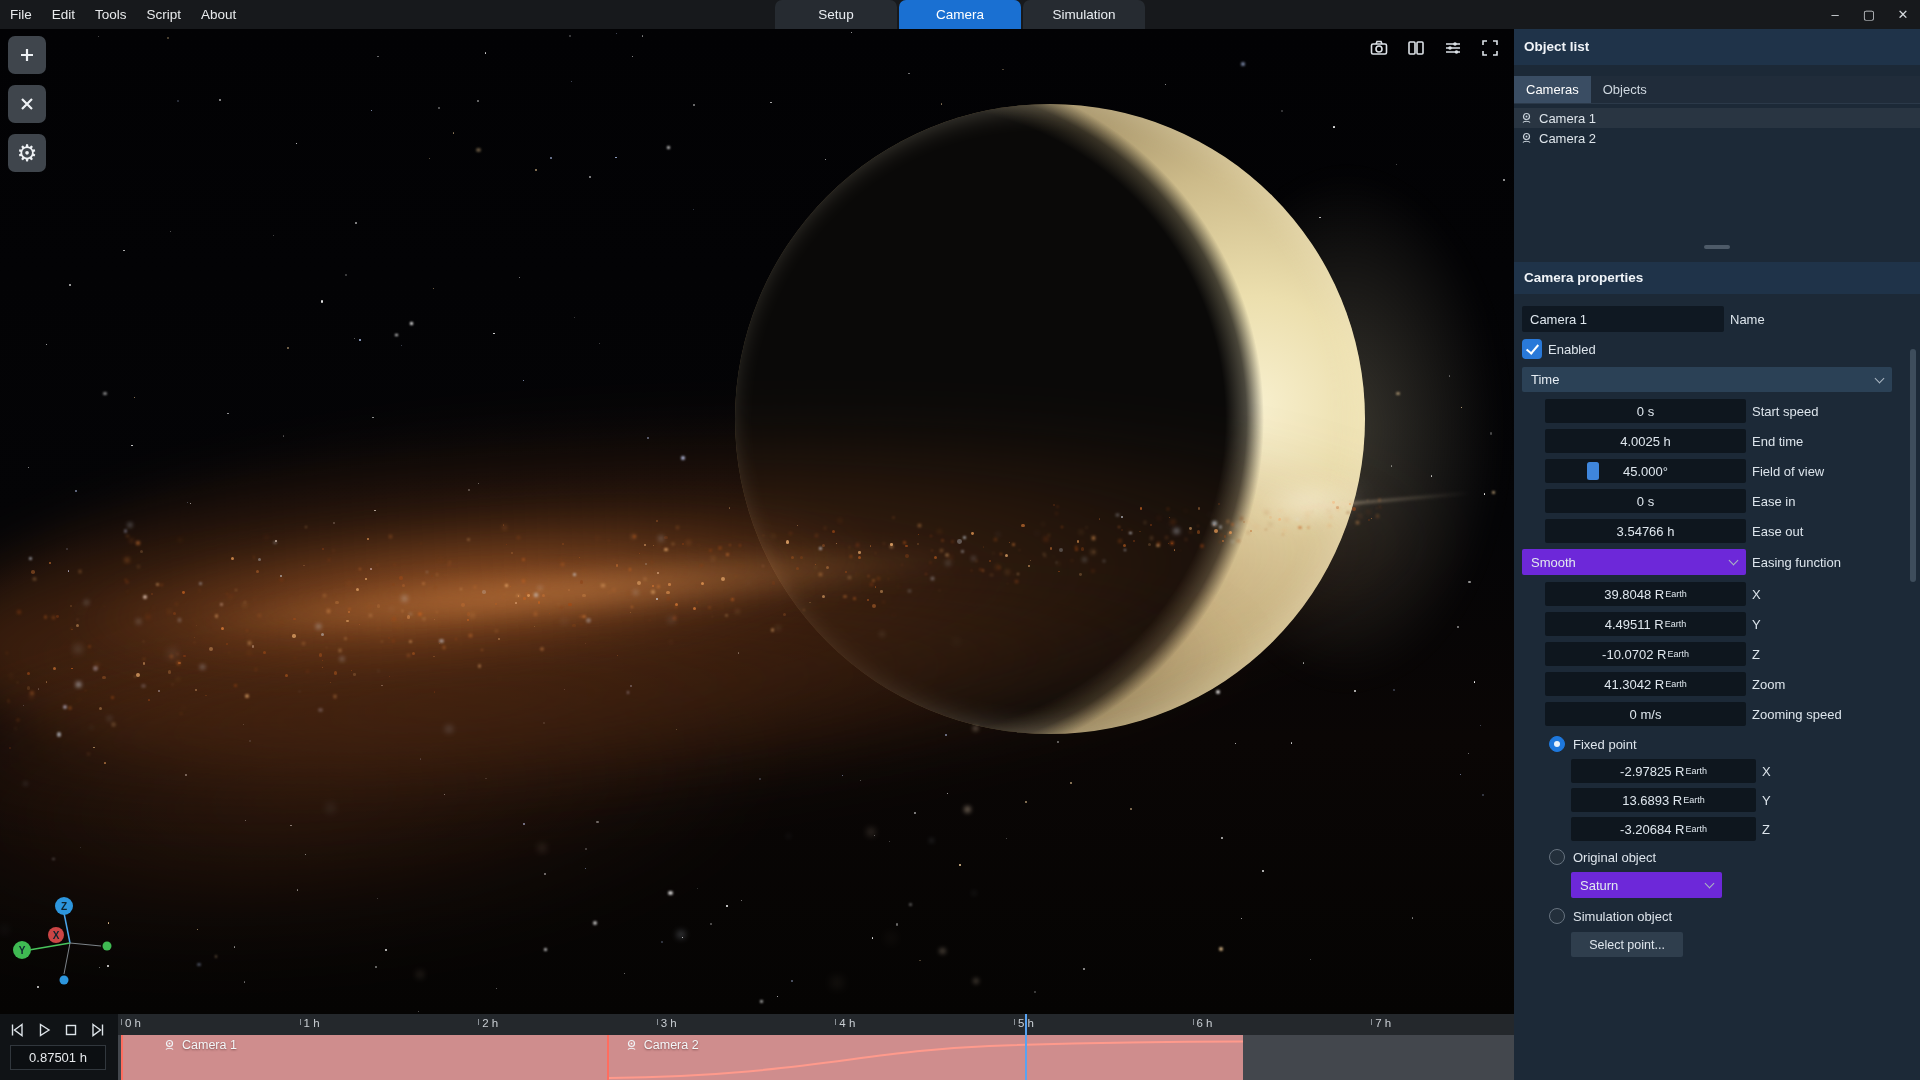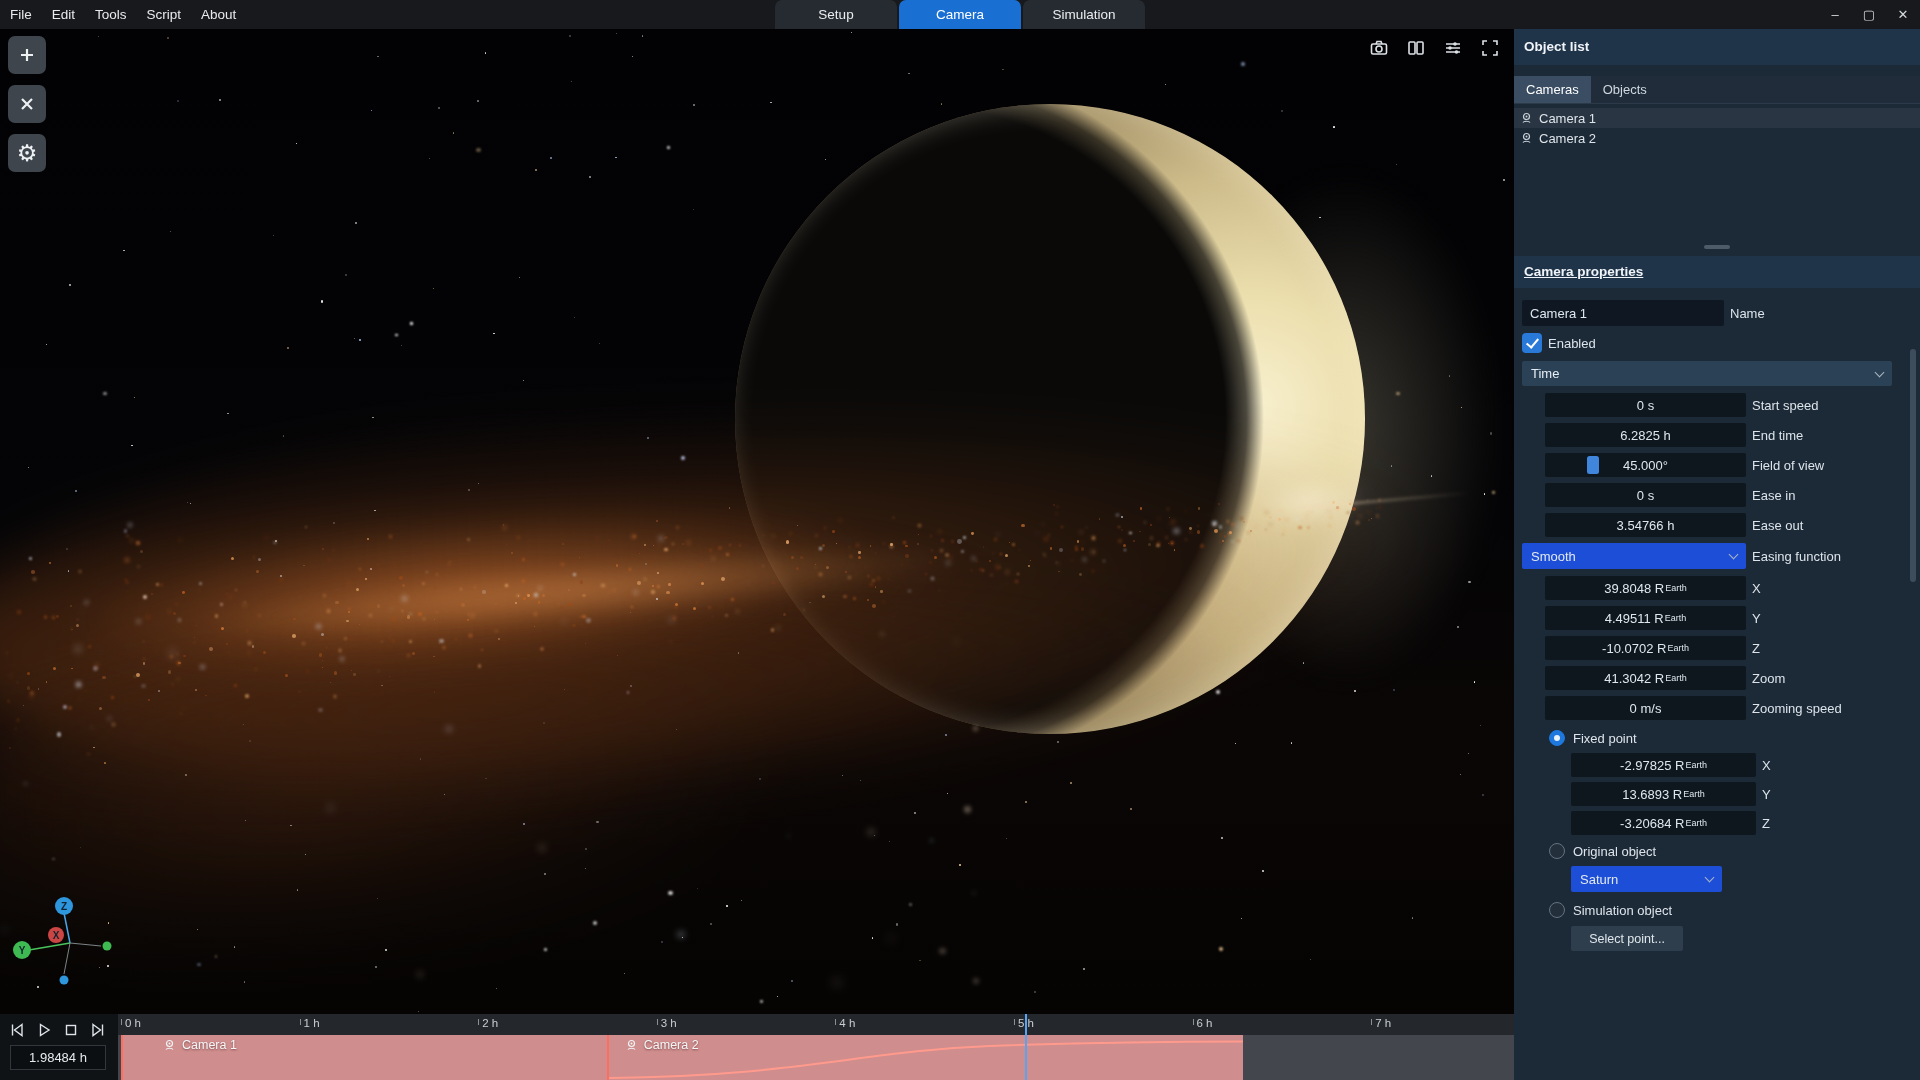--- a/index.html
+++ b/index.html
@@ -100,33 +100,33 @@
   .plabel{margin-left:6px;color:#dce4eb;font-size:13px;white-space:nowrap;}
   .handle{position:absolute;left:42px;top:3px;width:12px;height:18px;background:#3f86dc;border-radius:2.5px;}
   .checkbox{width:20px;height:20px;border-radius:4px;background:#2979d9;display:flex;align-items:center;justify-content:center;}
   .checkbox::after{content:'';width:5px;height:10px;border:solid #fff;border-width:0 2.5px 2.5px 0;
     transform:rotate(40deg);margin-bottom:3px;}
   .enabled-row{margin-bottom:8px;}
   .sect{display:flex;justify-content:space-between;align-items:center;width:370px;height:25px;
     background:#2b4156;border-radius:2px;padding:0 9px;margin-bottom:7px;font-size:13px;color:#e6edf3;}
   .chev{width:7px;height:7px;border-right:1.6px solid #aab6c2;border-bottom:1.6px solid #aab6c2;
     transform:rotate(45deg);margin-top:-3px;flex:none;}
-  .dropdown{margin-left:0;width:224px;height:26px;background:#1d4ed8;border-radius:2px;
+  .dropdown{margin-left:0;width:224px;height:26px;background:#6d28d9;border-radius:2px;
     display:flex;align-items:center;justify-content:space-between;padding:0 9px;font-size:13px;color:#e2e9ef;}
   .dropdown.dd-sm{margin-left:49px;width:151px;}
   .radio-row{display:flex;align-items:center;gap:8px;padding-left:27px;height:20px;margin-bottom:5px;}
   .radio{width:16px;height:16px;border-radius:50%;background:#232f3b;border:1px solid #66727f;flex:none;
     display:flex;align-items:center;justify-content:center;}
   .radio.on{background:#1e78dd;border-color:#1e78dd;}
   .radio.on::after{content:'';width:6px;height:6px;border-radius:50%;background:#eaf2fb;}
   .rlabel{font-size:13px;color:#dde4eb;}
   .btn{margin-left:49px;width:112px;height:25px;background:#2f3e4d;border-radius:2px;
     display:flex;align-items:center;justify-content:center;font-size:12.5px;color:#dfe6ec;}
   .vscroll{position:absolute;right:4px;top:320px;width:6px;height:233px;border-radius:3px;background:#3e4d5c;}
-  .mt6{margin-top:6px;} .mt7{margin-top:7px;text-decoration:underline;} .mt8{margin-top:8px;}
+  .mt6{margin-top:6px;} .mt7{margin-top:13px;} .mt8{margin-top:8px;}
 </style>
 </head>
 <body>
 
 <div class="app">
 
   <div class="menubar">
     <span class="menu-item">File</span>
     <span class="menu-item">Edit</span>
     <span class="menu-item">Tools</span>
@@ -1124,21 +1124,21 @@
                   <rect x="3.5" y="3.5" width="9" height="9"></rect>
                 </svg>
             </div>
             <div class="tbtn">
               <svg width="16" height="16" viewBox="0 0 16 16" fill="none" stroke="#dde3e8" stroke-width="1.4">
                   <path d="M12.5 2.5 V13.5"></path>
                   <path d="M3 2.5 L10.5 8 L3 13.5 Z"></path>
                 </svg>
             </div>
           </div>
-          <div class="timebox">1.98484 h</div>
+          <div class="timebox">0.87501 h</div>
         </div>
         <div class="tl">
           <div class="ruler" id="ruler">
               <span class="tick" style="left: 3px;"><i></i>0 h</span>
               <span class="tick" style="left: 181.59px;"><i></i>1 h</span>
               <span class="tick" style="left: 360.179px;"><i></i>2 h</span>
               <span class="tick" style="left: 538.769px;"><i></i>3 h</span>
               <span class="tick" style="left: 717.359px;"><i></i>4 h</span>
               <span class="tick" style="left: 895.949px;"><i></i>5 h</span>
               <span class="tick" style="left: 1074.54px;"><i></i>6 h</span>
@@ -1221,21 +1221,21 @@
             <span class="chev"></span>
         </div>
         <div class="prow">
           <div class="pfield">
               <span>0 s</span>
             </div>
           <span class="plabel">Start speed</span>
         </div>
         <div class="prow">
           <div class="pfield">
-              <span>6.2825 h</span>
+              <span>4.0025 h</span>
             </div>
           <span class="plabel">End time</span>
         </div>
         <div class="prow">
           <div class="pfield">
             <span class="handle"></span>
             <span>45.000°</span>
           </div>
           <span class="plabel">Field of view</span>
         </div>

